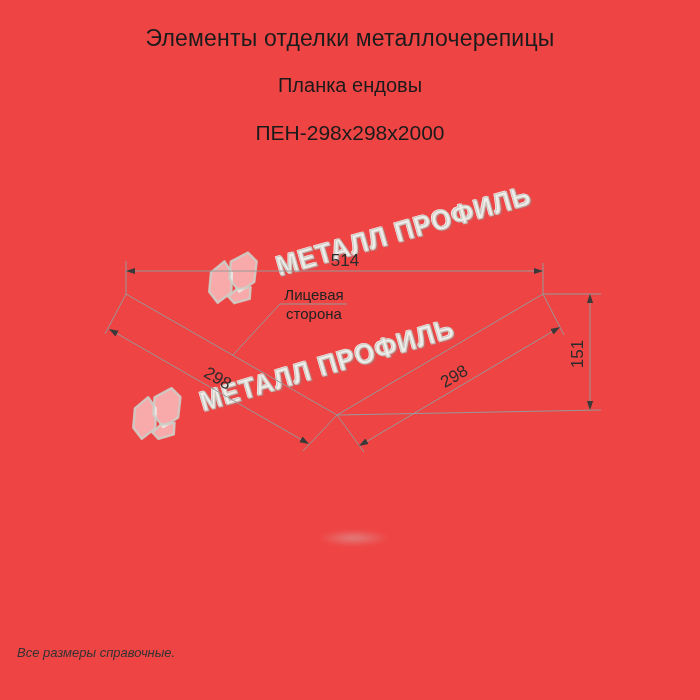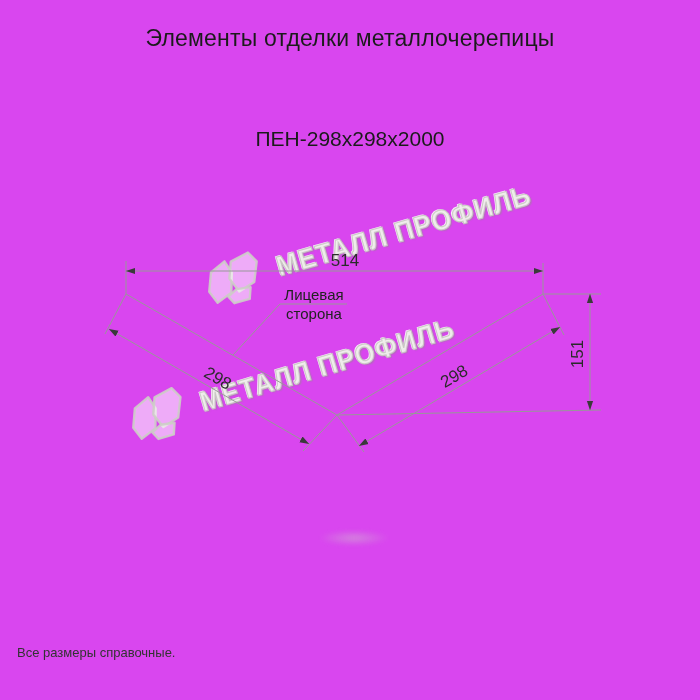--- a/index.html
+++ b/index.html
@@ -1,29 +1,29 @@
 <!DOCTYPE html>
 <html><head>
 <meta charset="utf-8">
 <style>
   html,body{margin:0;padding:0;background:#ffffff;}
   .page{
     position:relative;
     width:700px;height:700px;
-    background:#d946ef;
+    background:#ef4444;
     overflow:hidden;
     font-family:"Liberation Sans", sans-serif;
     color:#1e1e1e;
   }
 
   
   .hdr{position:absolute;left:0;width:700px;text-align:center;}
   .title{top:25px;font-size:23px;letter-spacing:0.2px;color:#1b1b1b;}
   .product{top:73px;font-size:20px;line-height:24px;color:#1b1b1b;}
-  .model{top:127px;font-size:21px;color:#1b1b1b;}
+  .model{top:121px;font-size:21px;color:#1b1b1b;}
 
   
   .watermark{
     position:absolute;
     display:flex;align-items:center;gap:8px;
     transform-origin:left center;
     pointer-events:none;
     z-index:1;
   }
   .wm-1{left:204px;top:262px;transform:rotate(-16deg);}
@@ -51,29 +51,30 @@
   .ln{stroke:#989898;stroke-width:1;fill:none;}
   .dim-text{font-family:"Liberation Sans",sans-serif;font-size:17px;fill:#2b2b2b;}
   .lbl-text{font-family:"Liberation Sans",sans-serif;font-size:15px;fill:#222222;}
 
   
   .notes{
     position:absolute;left:17px;top:644px;
     font-size:13px;line-height:18px;color:#333333;
     z-index:3;
   }
-  .notes p{margin:0;}
+  .notes p{margin:0;font-style:italic;}
 </style>
 </head>
 <body>
 
 <div class="page">
 
   <div class="hdr title">Элементы отделки металлочерепицы</div>
   <div class="hdr product">
+    <div>Планка ендовы</div>
   </div>
   <div class="hdr model">ПЕН-298х298х2000</div>
 
   <div class="watermark wm-1">
     <svg width="68" height="52" viewBox="0 0 68 52">
       <g fill="rgba(255,255,255,0.55)" stroke="rgba(205,205,199,0.9)" stroke-width="2.4" stroke-linejoin="round">
         <path d="M4,31 L11,13 L27,6 L31,19 L25,38 L9,44 Z"></path>
         <path d="M27,24 L33,8 L52,4 L58,15 L50,34 L33,39 Z"></path>
         <path d="M21,41 L31,36 L45,38 L41,49 L25,49 Z"></path>
       </g>

